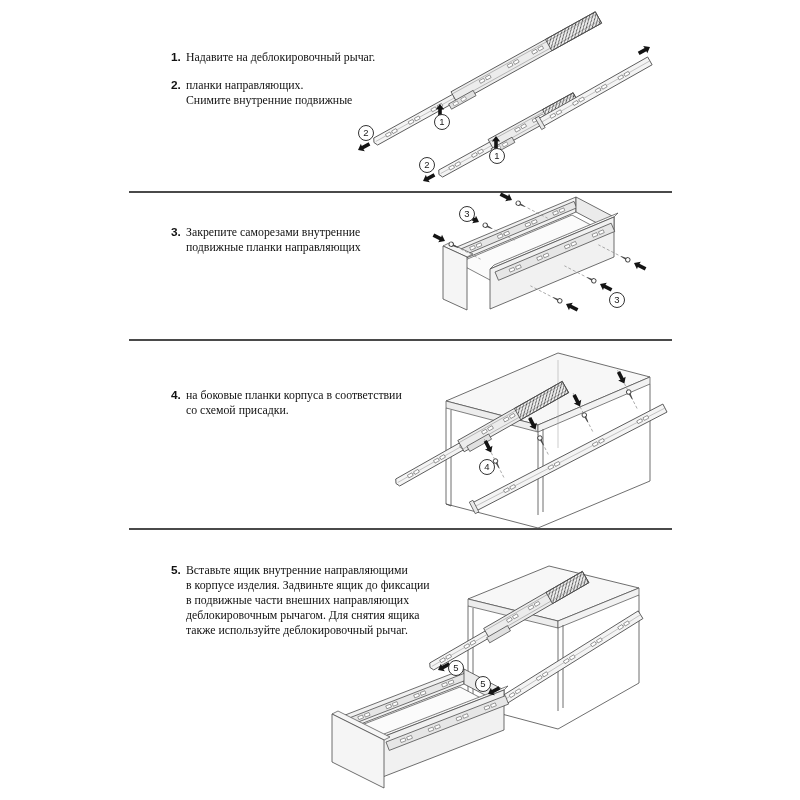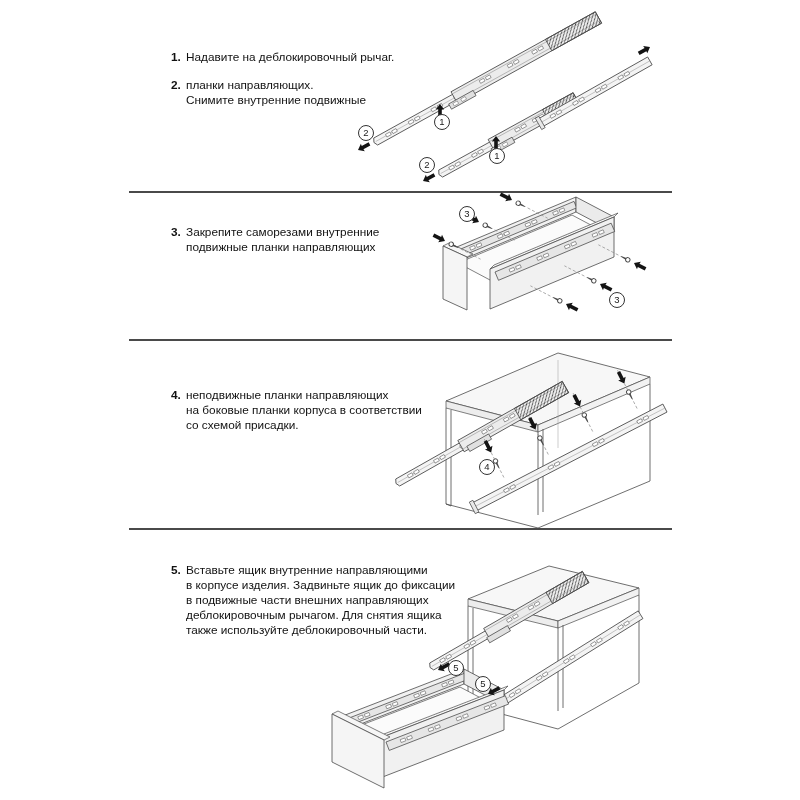--- a/index.html
+++ b/index.html
@@ -4,21 +4,21 @@
 <style>
   html,body{margin:0;padding:0;background:#fff;}
   #page{position:relative;width:800px;height:800px;background:#ffffff;overflow:hidden;
         font-family:"Liberation Sans",sans-serif;color:#111;}
   #diagram-layer{position:absolute;left:0;top:0;width:800px;height:800px;}
   .divider{position:absolute;left:129px;width:543px;height:1.5px;background:#4a4a4a;}
   .textblock{position:absolute;left:171px;}
   .step{display:flex;font-size:11.8px;line-height:15px;color:#111;}
   .step + .step{margin-top:13px;}
   .step .num{font-weight:bold;flex:none;width:15px;}
-  .step .lines div{white-space:nowrap;}
+  .step .lines div{white-space:nowrap;font-family:Liberation Serif, serif;}
   svg text.callout-num{font-family:"Liberation Sans",sans-serif;font-size:9.5px;fill:#222;}
 </style>
 </head>
 <body>
 
 <div id="page">
 
   <div class="textblock" style="top:50px">
     <div class="step">
       <div class="num">1.</div>
@@ -42,36 +42,35 @@
         <div>Закрепите саморезами внутренние</div>
         <div>подвижные планки направляющих</div>
       </div>
     </div>
   </div>
 
   <div class="textblock" style="top:388px">
     <div class="step">
       <div class="num">4.</div>
       <div class="lines">
-        <div>неподвижные планки направляющих</div>
         <div>на боковые планки корпуса в соответствии</div>
         <div>со схемой присадки.</div>
       </div>
     </div>
   </div>
 
   <div class="textblock" style="top:563px">
     <div class="step">
       <div class="num">5.</div>
       <div class="lines">
         <div>Вставьте ящик внутренние направляющими</div>
         <div>в корпусе изделия. Задвиньте ящик до фиксации</div>
         <div>в подвижные части внешних направляющих</div>
         <div>деблокировочным рычагом. Для снятия ящика</div>
-        <div>также используйте деблокировочный части.</div>
+        <div>также используйте деблокировочный рычаг.</div>
       </div>
     </div>
   </div>
 
   <div class="divider" style="top:191px"></div>
   <div class="divider" style="top:339px"></div>
   <div class="divider" style="top:528px"></div>
 
   <svg id="diagram-layer" viewBox="0 0 800 800">
     <defs>

